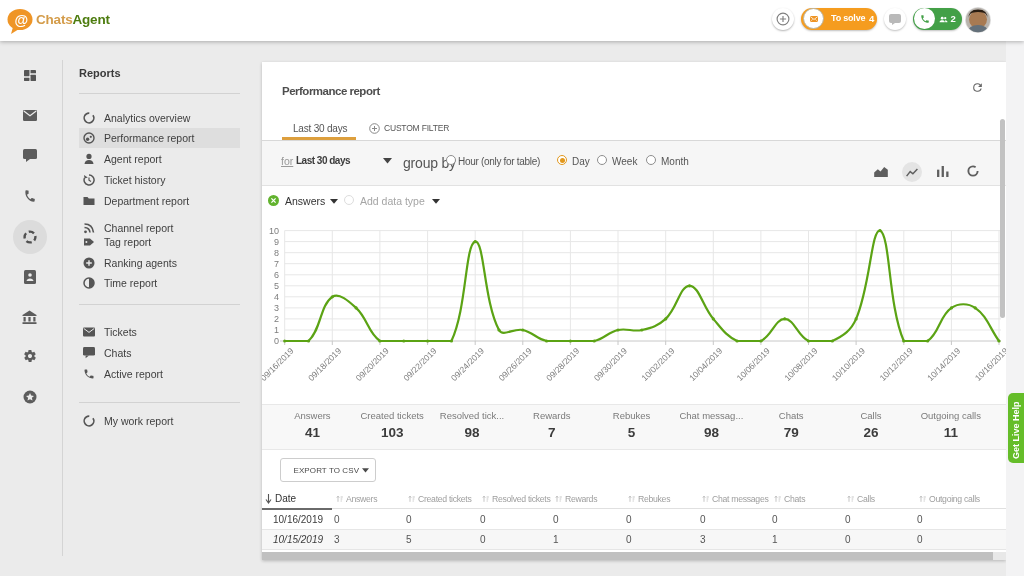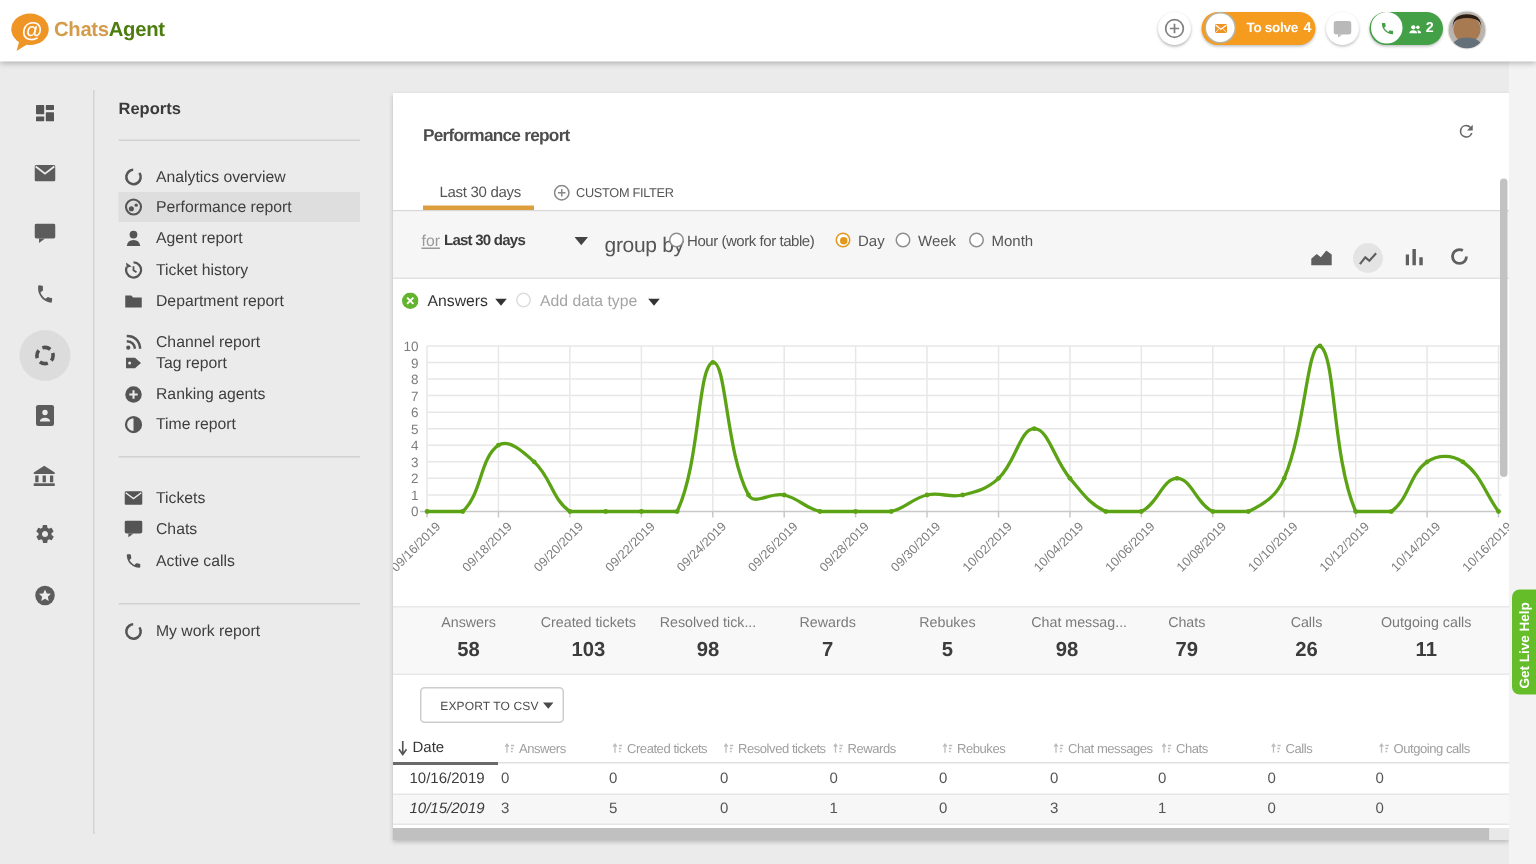--- a/index.html
+++ b/index.html
@@ -201,21 +201,21 @@
     <svg class="ic" width="12" height="12" viewBox="0 0 12 12">
       <rect width="12" height="8.6" rx="1.4" fill="#555"></rect>
       <path d="M2.6 8.6 L2.6 11.2 L6 8.6Z" fill="#555"></path>
     </svg>
     <span class="tx">Chats</span>
   </div>
 <div class="mitem" style="top:364.3px">
     <svg class="ic" width="12" height="12" viewBox="0 0 12 12">
       <path d="M3.3 5.4c.7 1.4 1.9 2.55 3.3 3.3l1.1-1.1c.15-.15.35-.2.5-.1.55.2 1.15.3 1.8.3.3 0 .5.2.5.5v1.75c0 .3-.2.5-.5.5C5.3 10.55 1.5 6.7 1.5 2c0-.3.25-.5.5-.5h1.75c.3 0 .5.2.5.5 0 .6.1 1.2.3 1.8.05.15 0 .35-.1.5L3.3 5.4z" fill="#555"></path>
     </svg>
-    <span class="tx">Active calls</span>
+    <span class="tx">Active report</span>
   </div>
 <div class="mitem" style="top:411.1px">
     <svg class="ic" width="12" height="12" viewBox="0 0 12 12">
       <g transform="rotate(-35 6 6)">
         <circle cx="6" cy="6" r="4.8" fill="none" stroke="#555" stroke-width="1.7" stroke-dasharray="25.2 5"></circle>
       </g>
     </svg>
     <span class="tx">My work report</span>
   </div>
 <div class="sdiv" style="top:304px"></div>
@@ -237,21 +237,21 @@
 <div class="abs" style="left:282px;top:137px;width:74px;height:3px;background:#dd9f3d;"></div>
 
 <div class="abs" style="left:262px;top:141px;width:744px;height:45px;background:#f6f6f6;border-bottom:1px solid #e2e2e2;"></div>
 <div class="abs" style="left:281px;top:155px;font-size:10.5px;color:#999;text-decoration:underline;">for</div>
 <div class="abs" style="left:296px;top:155px;font-size:10px;letter-spacing:-0.5px;font-weight:bold;color:#3c3c3c;">Last 30 days</div>
 <svg class="abs" style="left:383px;top:158px" width="9" height="6" viewBox="0 0 9 6">
     <path d="M0 0 L9 0 L4.5 5.5Z" fill="#444"></path>
   </svg>
 <div class="abs" style="left:403px;top:155px;font-size:14px;letter-spacing:-0.2px;color:#555;">group by</div>
 <div class="abs" style="left:446px;top:155px;width:10px;height:10px;border:1.4px solid #8e8e8e;border-radius:50%;background:#fff;"></div>
-<div class="abs" style="left:458px;top:155.5px;font-size:10px;letter-spacing:-0.3px;color:#555;">Hour (work for table)</div>
+<div class="abs" style="left:458px;top:155.5px;font-size:10px;letter-spacing:-0.3px;color:#555;">Hour (only for table)</div>
 <div class="abs" style="left:557px;top:155px;width:10px;height:10px;border:1.4px solid #e2981d;border-radius:50%;background:#fff;"></div>
 <div class="abs" style="left:559.5px;top:157.5px;width:5px;height:5px;border-radius:50%;background:#e2981d;"></div>
 <div class="abs" style="left:572px;top:155.5px;font-size:10px;color:#555;">Day</div>
 <div class="abs" style="left:597px;top:155px;width:10px;height:10px;border:1.4px solid #8e8e8e;border-radius:50%;background:#fff;"></div>
 <div class="abs" style="left:612px;top:155.5px;font-size:10px;color:#555;">Week</div>
 <div class="abs" style="left:646px;top:155px;width:10px;height:10px;border:1.4px solid #8e8e8e;border-radius:50%;background:#fff;"></div>
 <div class="abs" style="left:661px;top:155.5px;font-size:10px;color:#555;">Month</div>
 
 <svg class="abs" style="left:874px;top:167px" width="14" height="10" viewBox="0 0 15 11" fill="#5f5f5f">
     <path d="M0 11 L0 6 L4 2.5 L7 5 L11 0 L15 3 L15 11 Z"></path>
@@ -393,30 +393,30 @@
       <circle cx="903.8" cy="341.0" r="1.6"></circle> 
       <circle cx="927.6" cy="341.0" r="1.6"></circle> 
       <circle cx="951.4" cy="307.9" r="1.6"></circle> 
       <circle cx="975.2" cy="307.9" r="1.6"></circle> 
       <circle cx="999.0" cy="341.0" r="1.6"></circle>
     </g>
 </svg>
 
 <div class="abs" style="left:262px;top:404px;width:744px;height:46px;background:#f8f8f8;border-top:1px solid #e8e8e8;border-bottom:1px solid #e8e8e8;"></div>
 <div class="abs" style="left:272.4px;top:410px;width:80px;text-align:center;font-size:9.5px;color:#7a7a7a;">Answers</div>
-<div class="abs" style="left:272.4px;top:425px;width:80px;text-align:center;font-size:13.5px;font-weight:bold;color:#3c3c3c;">58</div>
+<div class="abs" style="left:272.4px;top:425px;width:80px;text-align:center;font-size:13.5px;font-weight:bold;color:#3c3c3c;">41</div>
 <div class="abs" style="left:352.2px;top:410px;width:80px;text-align:center;font-size:9.5px;color:#7a7a7a;">Created tickets</div>
 <div class="abs" style="left:352.2px;top:425px;width:80px;text-align:center;font-size:13.5px;font-weight:bold;color:#3c3c3c;">103</div>
 <div class="abs" style="left:432.0px;top:410px;width:80px;text-align:center;font-size:9.5px;color:#7a7a7a;">Resolved tick...</div>
 <div class="abs" style="left:432.0px;top:425px;width:80px;text-align:center;font-size:13.5px;font-weight:bold;color:#3c3c3c;">98</div>
 <div class="abs" style="left:511.8px;top:410px;width:80px;text-align:center;font-size:9.5px;color:#7a7a7a;">Rewards</div>
 <div class="abs" style="left:511.8px;top:425px;width:80px;text-align:center;font-size:13.5px;font-weight:bold;color:#3c3c3c;">7</div>
 <div class="abs" style="left:591.6px;top:410px;width:80px;text-align:center;font-size:9.5px;color:#7a7a7a;">Rebukes</div>
 <div class="abs" style="left:591.6px;top:425px;width:80px;text-align:center;font-size:13.5px;font-weight:bold;color:#3c3c3c;">5</div>
-<div class="abs" style="left:671.4px;top:410px;width:80px;text-align:right;font-size:9.5px;color:#7a7a7a;">Chat messag...</div>
+<div class="abs" style="left:671.4px;top:410px;width:80px;text-align:center;font-size:9.5px;color:#7a7a7a;">Chat messag...</div>
 <div class="abs" style="left:671.4px;top:425px;width:80px;text-align:center;font-size:13.5px;font-weight:bold;color:#3c3c3c;">98</div>
 <div class="abs" style="left:751.2px;top:410px;width:80px;text-align:center;font-size:9.5px;color:#7a7a7a;">Chats</div>
 <div class="abs" style="left:751.2px;top:425px;width:80px;text-align:center;font-size:13.5px;font-weight:bold;color:#3c3c3c;">79</div>
 <div class="abs" style="left:831.0px;top:410px;width:80px;text-align:center;font-size:9.5px;color:#7a7a7a;">Calls</div>
 <div class="abs" style="left:831.0px;top:425px;width:80px;text-align:center;font-size:13.5px;font-weight:bold;color:#3c3c3c;">26</div>
 <div class="abs" style="left:910.8px;top:410px;width:80px;text-align:center;font-size:9.5px;color:#7a7a7a;">Outgoing calls</div>
 <div class="abs" style="left:910.8px;top:425px;width:80px;text-align:center;font-size:13.5px;font-weight:bold;color:#3c3c3c;">11</div>
 
 <div class="abs" style="left:280px;top:458px;width:96px;height:24px;border:1px solid #cdcdcd;border-radius:3px;background:#fff;"></div>
 <div class="abs" style="left:293.5px;top:465.5px;font-size:8px;letter-spacing:0.1px;color:#4a4a4a;">EXPORT TO CSV</div>

